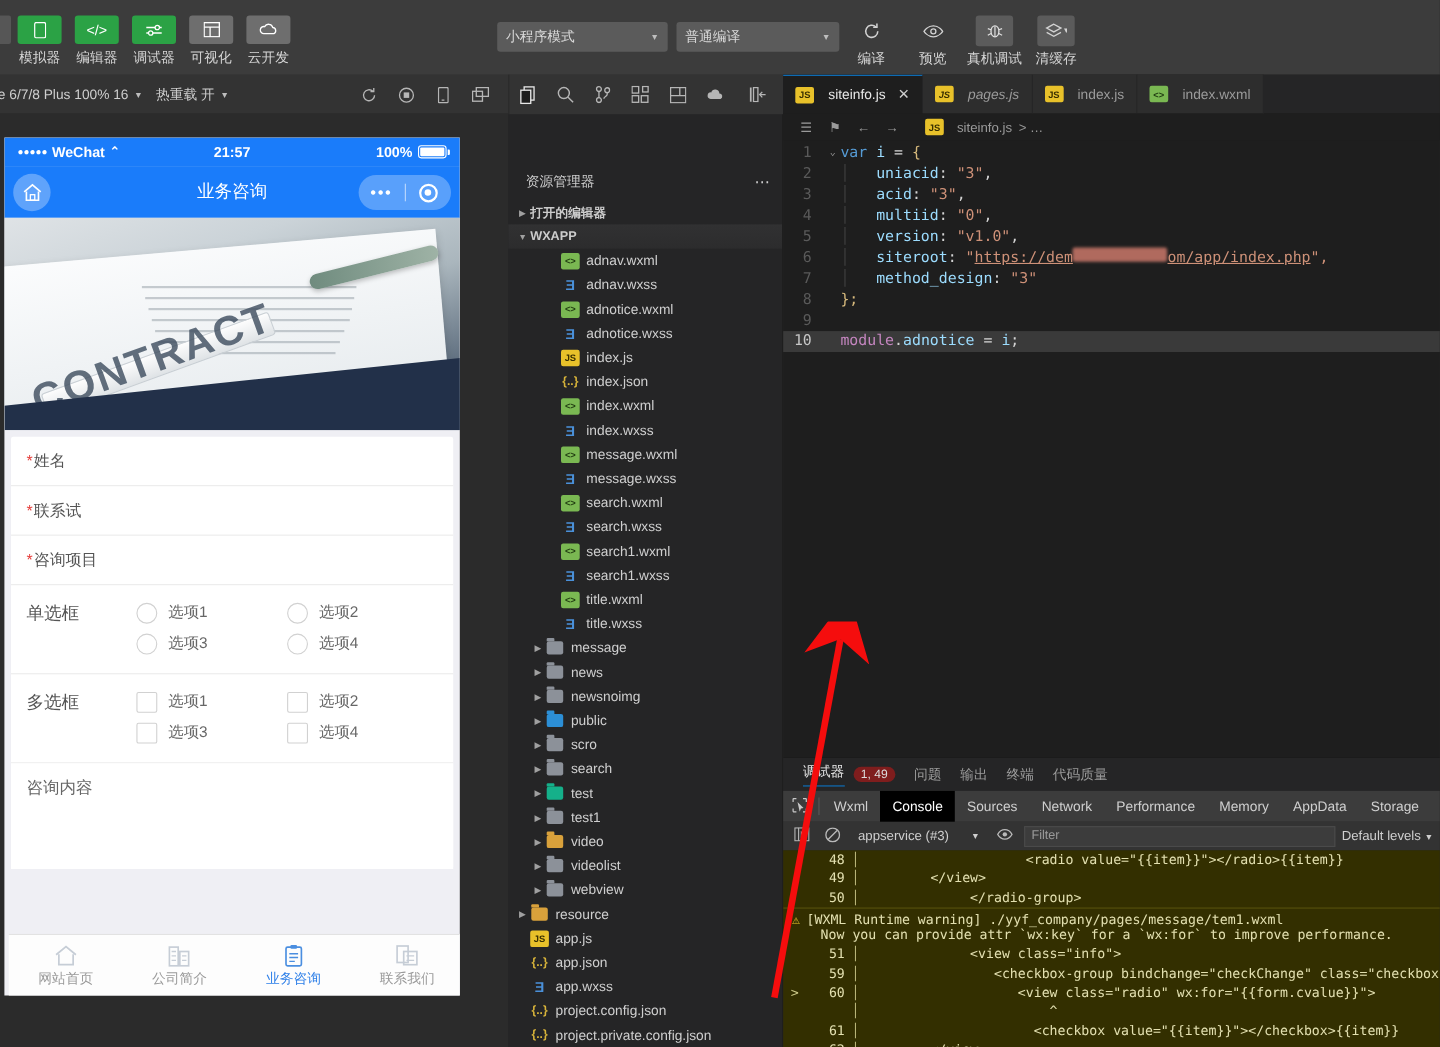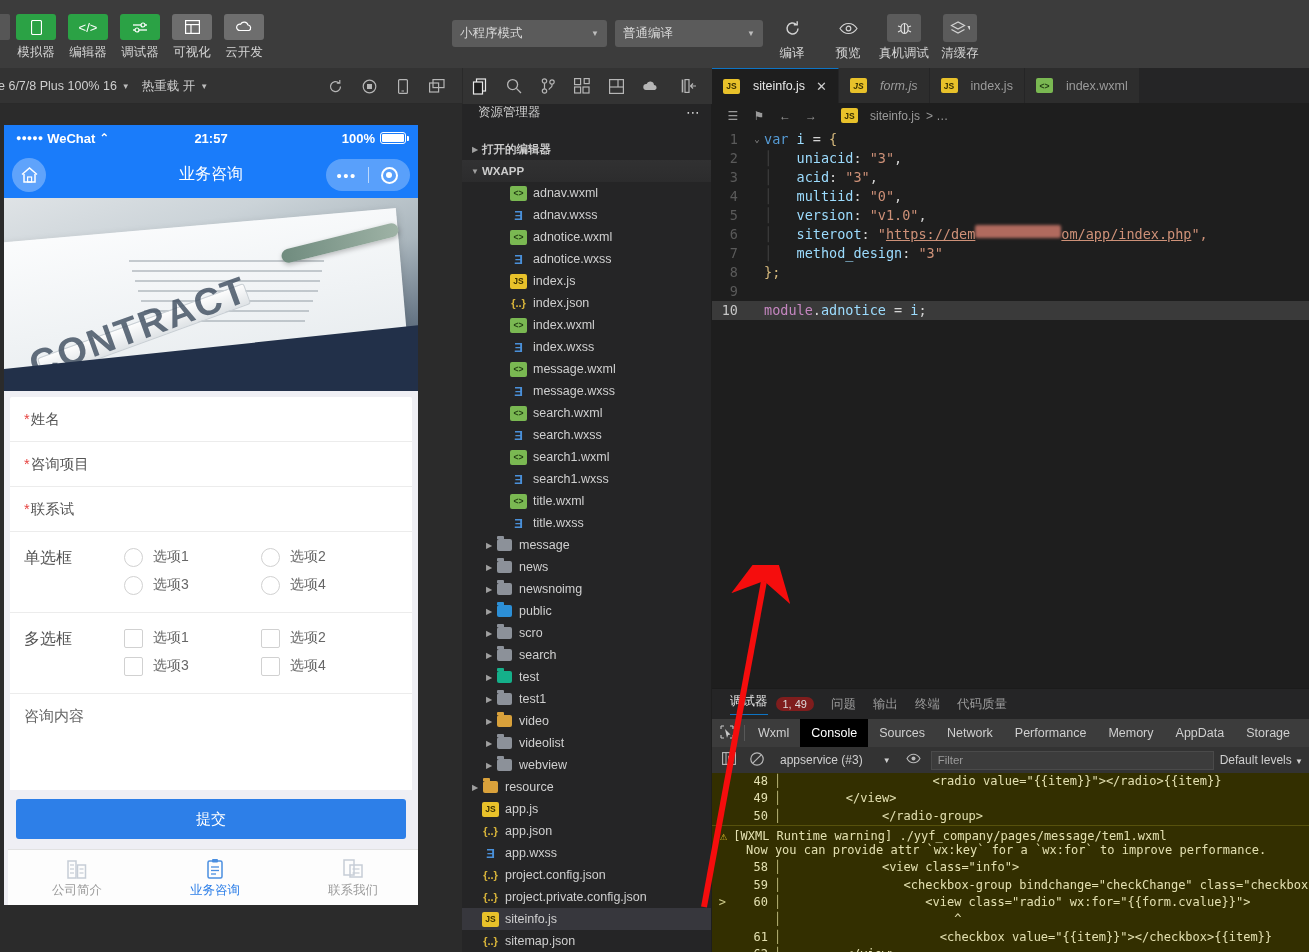--- a/index.html
+++ b/index.html
@@ -121,22 +121,22 @@
   .tab{ flex:1; display:flex; flex-direction:column; align-items:center; justify-content:center;
     gap:2px; cursor:pointer; }
   .tab .tl{ font-size:12.5px; color:#9a9a9a; }
   .tab.on .tl{ color:#2d7fe8; }
   .ticon{ width:22px; height:22px; color:#c6cdd6; }
   .tab.on .ticon{ color:#4a8ee0; }
 
   
   .explorer{ position:absolute; left:462px; top:104px; width:250px; height:848px;
     background:#252526; border-right:1px solid #1e1e1e; overflow:hidden; }
-  .ex-head{ height:34px; display:flex; justify-content:space-between;
-    padding:0 10px 0 16px; color:#cfcfcf; font-size:12.5px; }
+  .ex-head{ height:34px; display:flex; align-items:center; justify-content:space-between;
+    padding:0 10px 0 16px; color:#cfcfcf; font-size:12.5px;margin-top:44px; }
   .ex-dots{ color:#cfcfcf; font-size:14px; letter-spacing:1px; cursor:pointer; }
   .ex-sec{ height:22px; display:flex; align-items:center; padding-left:6px;
     color:#ccc; font-size:11.5px; font-weight:bold; cursor:pointer; }
   .ex-sec.grad{ background:linear-gradient(#313132,#2c2c2d); }
   .arrow{ width:14px; font-size:8px; color:#a0a0a0; display:inline-block; text-align:center; }
   .frow2{ height:22px; display:flex; align-items:center; font-size:12.5px; color:#cfcfcf;
     cursor:pointer; white-space:nowrap; }
   .frow2.selrow{ background:#37373d; }
   .fic{ width:17px; height:15px; margin-right:6px; flex:0 0 auto; display:flex;
     align-items:center; justify-content:center; font-size:8.5px; font-weight:bold;
@@ -462,24 +462,24 @@
         <div class="board"></div>
       </div>
 
       <div class="formwrap">
         <div class="card">
 
           <div class="frow">
             <span class="flab"><span class="req">*</span><span>姓名</span></span>
           </div>
           <div class="frow">
-            <span class="flab"><span class="req">*</span><span>咨询项目</span></span>
+            <span class="flab"><span class="req">*</span><span>联系试</span></span>
           </div>
           <div class="frow">
-            <span class="flab"><span class="req">*</span><span>联系试</span></span>
+            <span class="flab"><span class="req">*</span><span>咨询项目</span></span>
           </div>
 
           <div class="grp">
             <div class="gname">单选框</div>
             <div class="opts">
               <label class="opt">
                   <span class="rdo"></span>
                   <span class="otxt">选项1</span>
                 </label>
               <label class="opt">
@@ -515,24 +515,32 @@
               <label class="opt">
                   <span class="cbx"></span>
                   <span class="otxt">选项4</span>
                 </label>
             </div>
           </div>
 
           <div class="area">咨询内容</div>
         </div>
 
-        <div class="submit">提交</div>
       </div>
 
       <div class="tabbar">
+        <div class="tab">
+          <span class="ticon">
+            <svg width="22" height="22" viewBox="0 0 22 22">
+                <path d="M2 10L11 2.5 20 10" fill="none" stroke="currentColor" stroke-width="1.6"></path>
+                <path d="M4.5 9.5V19h13V9.5" fill="none" stroke="currentColor" stroke-width="1.6"></path>
+              </svg>
+          </span>
+          <span class="tl">网站首页</span>
+        </div>
         <div class="tab">
           <span class="ticon">
             <svg width="22" height="22" viewBox="0 0 22 22">
                 <rect x="2" y="3" width="8" height="17" fill="none" stroke="currentColor" stroke-width="1.5"></rect>
                 <rect x="11.5" y="7" width="8" height="13" fill="none" stroke="currentColor" stroke-width="1.5"></rect>
                 <line x1="4" y1="7" x2="8" y2="7" stroke="currentColor" stroke-width="1.2"></line>
                 <line x1="4" y1="11" x2="8" y2="11" stroke="currentColor" stroke-width="1.2"></line>
                 <line x1="4" y1="15" x2="8" y2="15" stroke="currentColor" stroke-width="1.2"></line>
                 <line x1="13.5" y1="11" x2="17.5" y2="11" stroke="currentColor" stroke-width="1.2"></line>
                 <line x1="13.5" y1="15" x2="17.5" y2="15" stroke="currentColor" stroke-width="1.2"></line>
@@ -798,21 +806,21 @@
 
   <div class="editor">
     <div class="tabs" id="etabs">
         <div class="etab on">
           <span class="fic ic-js">JS</span>
           <span>siteinfo.js</span>
           <span class="xclose">✕</span>
         </div>
         <div class="etab ital">
           <span class="fic ic-js">JS</span>
-          <span>form.js</span>
+          <span>pages.js</span>
         </div>
         <div class="etab">
           <span class="fic ic-js">JS</span>
           <span>index.js</span>
         </div>
         <div class="etab">
           <span class="fic ic-wxml">&lt;&gt;</span>
           <span>index.wxml</span>
         </div>
       </div>
@@ -905,21 +913,21 @@
       </span>
       <span class="filt">Filter</span>
       <span class="lev"><span>Default levels</span> <span style="font-size:8px">▼</span></span>
     </div>
     <div class="console" id="consolebody">
         <div class="cline"><span class="exp" style="width:14px;flex:0 0 auto;text-align:right"></span><span class="cnum">48</span><span class="cbar">│</span><span>                    &lt;radio value="{{item}}"&gt;&lt;/radio&gt;{{item}}</span></div>
         <div class="cline"><span class="exp" style="width:14px;flex:0 0 auto;text-align:right"></span><span class="cnum">49</span><span class="cbar">│</span><span>        &lt;/view&gt;</span></div>
         <div class="cline"><span class="exp" style="width:14px;flex:0 0 auto;text-align:right"></span><span class="cnum">50</span><span class="cbar">│</span><span>             &lt;/radio-group&gt;</span></div>
         <div class="cline warnblk"><span class="wico">⚠</span><span>[WXML Runtime warning] ./yyf_company/pages/message/tem1.wxml</span></div>
         <div class="cline"><span style="width:34px;flex:0 0 auto"></span><span>Now you can provide attr `wx:key` for a `wx:for` to improve performance.</span></div>
-        <div class="cline"><span class="exp" style="width:14px;flex:0 0 auto;text-align:right"></span><span class="cnum">58</span><span class="cbar">│</span><span>             &lt;view class="info"&gt;</span></div>
+        <div class="cline"><span class="exp" style="width:14px;flex:0 0 auto;text-align:right"></span><span class="cnum">51</span><span class="cbar">│</span><span>             &lt;view class="info"&gt;</span></div>
         <div class="cline"><span class="exp" style="width:14px;flex:0 0 auto;text-align:right"></span><span class="cnum">59</span><span class="cbar">│</span><span>                &lt;checkbox-group bindchange="checkChange" class="checkbox-gro</span></div>
         <div class="cline"><span class="exp" style="width:14px;flex:0 0 auto;text-align:right">&gt;</span><span class="cnum">60</span><span class="cbar">│</span><span>                   &lt;view class="radio" wx:for="{{form.cvalue}}"&gt;</span></div>
         <div class="cline"><span style="width:62px;flex:0 0 auto"></span><span class="cbar">│</span><span class="carat">                       ^</span></div>
         <div class="cline"><span class="exp" style="width:14px;flex:0 0 auto;text-align:right"></span><span class="cnum">61</span><span class="cbar">│</span><span>                     &lt;checkbox value="{{item}}"&gt;&lt;/checkbox&gt;{{item}}</span></div>
         <div class="cline"><span class="exp" style="width:14px;flex:0 0 auto;text-align:right"></span><span class="cnum">62</span><span class="cbar">│</span><span>        &lt;/view&gt;</span></div>
       </div>
   </div>
 
   <svg class="arrow-svg" width="110" height="350" viewBox="0 0 110 350">
     <defs>

